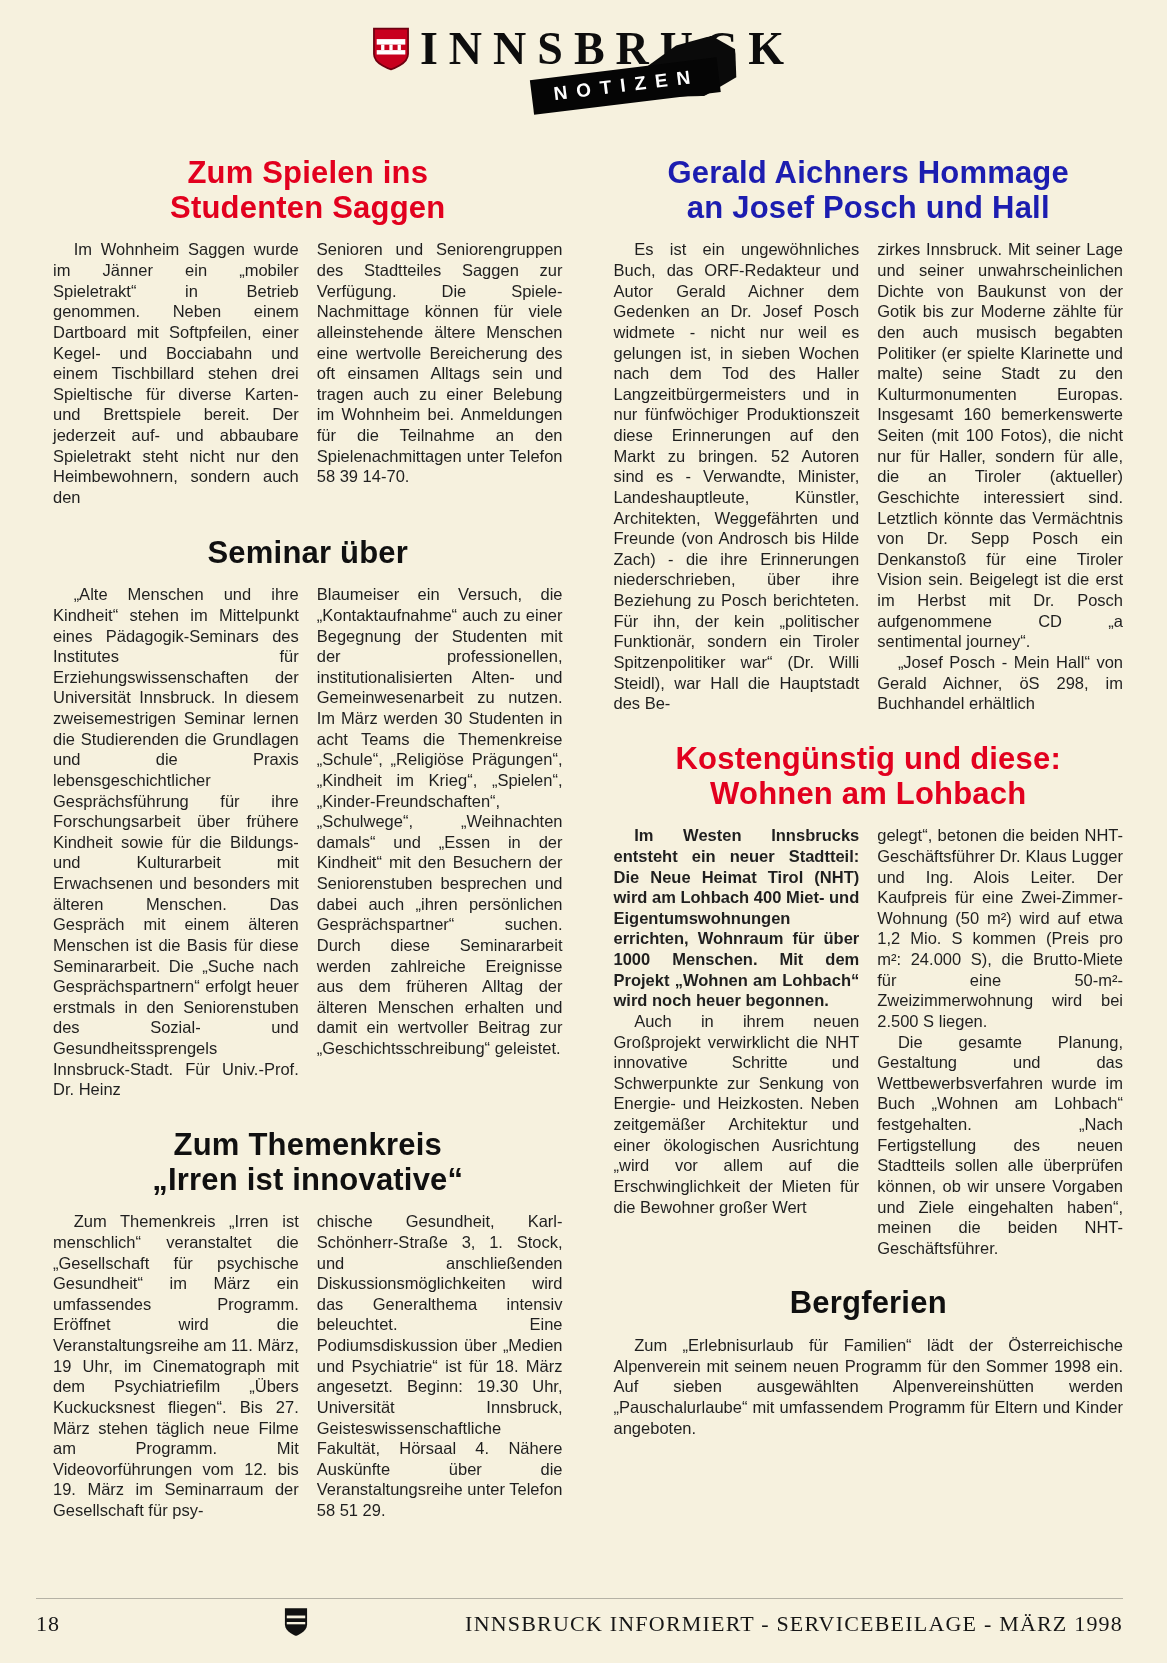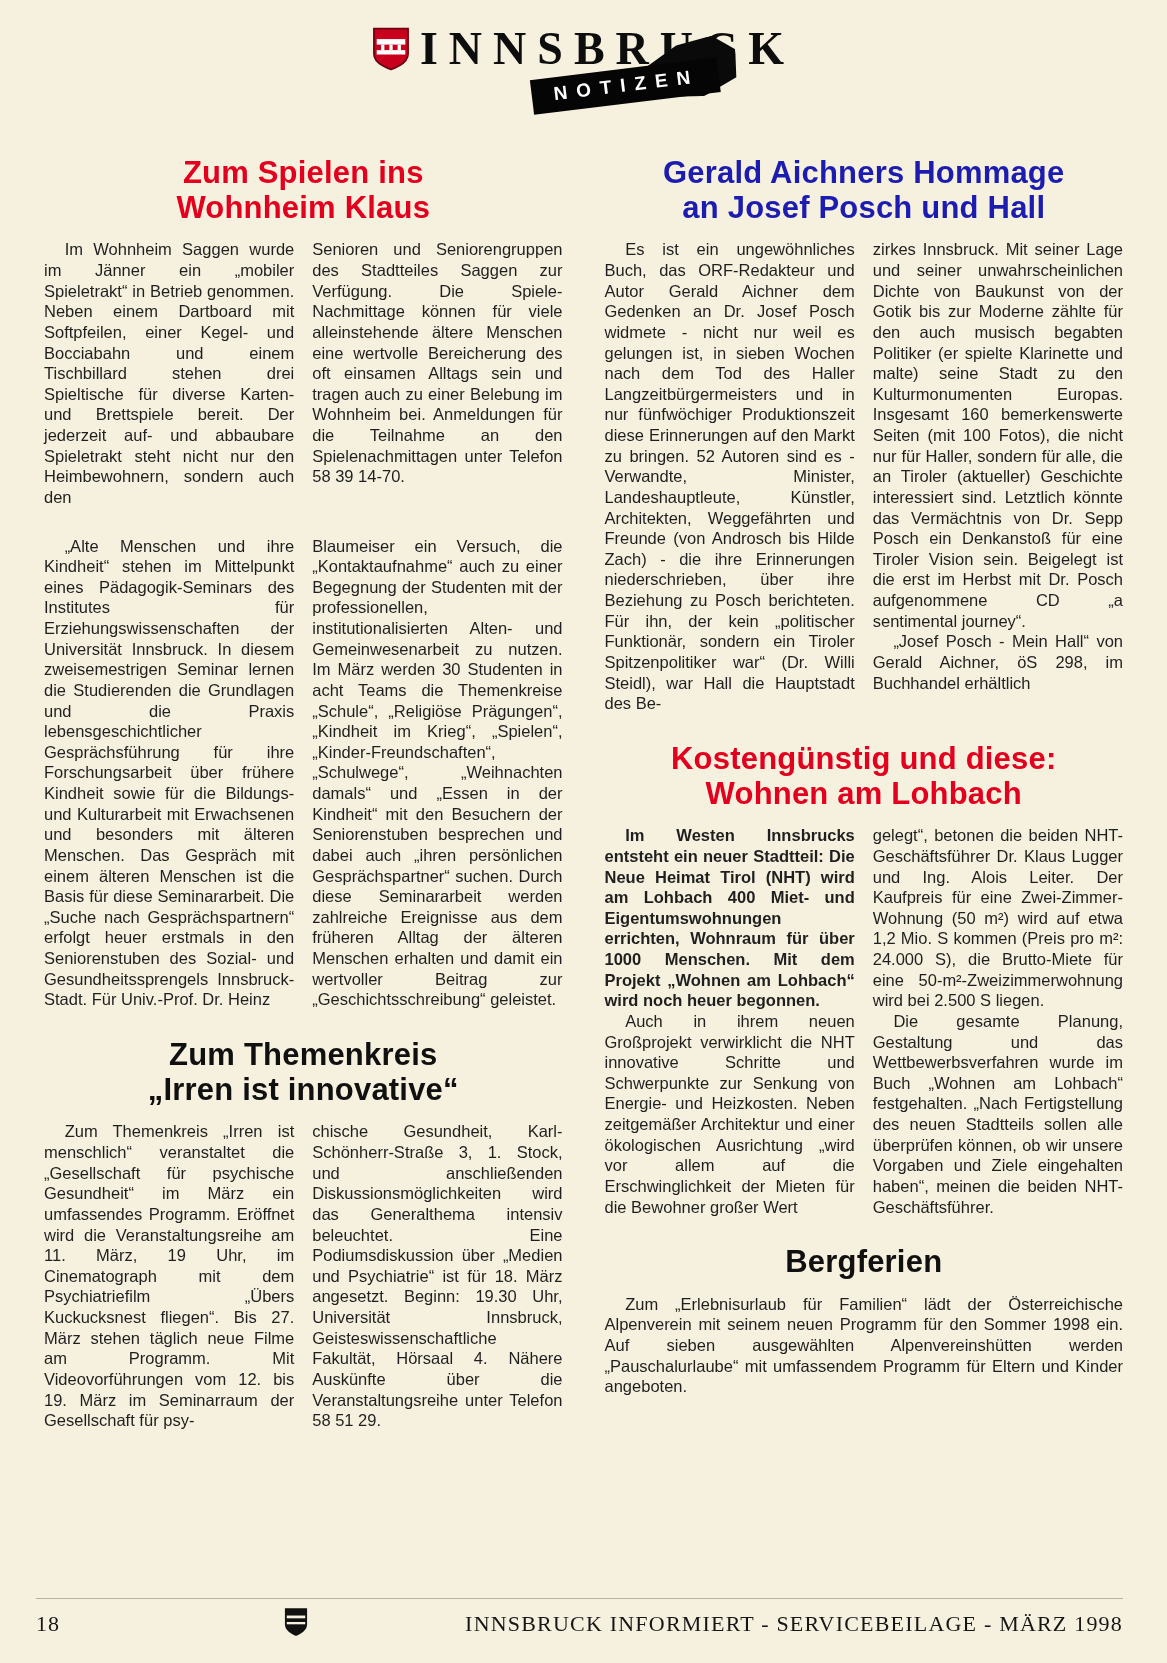--- a/index.html
+++ b/index.html
@@ -49,21 +49,21 @@
     font-weight: bold;
     letter-spacing: 9px;
     transform: rotate(-7deg);
     transform-origin: left center;
     z-index: 3;
     white-space: nowrap;
   }
 
   
   .halves { display: flex; gap: 42px; }
-  .half { flex: 1; min-width: 0; }
+  .half { flex: 1; min-width: 0; margin-left: 9px; }
 
   .article-title {
     margin: 28px 0 14px 0;
     text-align: center;
     font-weight: bold;
     font-size: 31px;
     line-height: 1.12;
     letter-spacing: 0.2px;
   }
   .half .article:first-child .article-title { margin-top: 20px; }
@@ -127,34 +127,35 @@
     </div>
   </header>
 
   <div class="halves">
 
     <div class="half">
 
       <section class="article">
         <h2 class="article-title c-red">
           <span class="tl">Zum Spielen ins</span>
-          <span class="tl">Wohnheim Klaus</span>
+          <span class="tl">Studenten Saggen</span>
         </h2>
         <div class="twocol">
           <div class="col">
               <p>Im Wohnheim Saggen wurde im Jänner ein „mobiler Spieletrakt“ in Betrieb genommen. Neben einem Dartboard mit Softpfeilen, einer Kegel- und Bocciabahn und einem Tischbillard stehen drei Spieltische für diverse Karten- und Brettspiele bereit. Der jederzeit auf- und abbaubare Spieletrakt steht nicht nur den Heimbewohnern, sondern auch den</p>
             </div>
           <div class="col">
               <p class="cont">Senioren und Seniorengruppen des Stadtteiles Saggen zur Verfügung. Die Spiele-Nachmittage können für viele alleinstehende ältere Menschen eine wertvolle Bereicherung des oft einsamen Alltags sein und tragen auch zu einer Belebung im Wohnheim bei. Anmeldungen für die Teilnahme an den Spielenachmittagen unter Telefon 58 39 14-70.</p>
             </div>
         </div>
       </section>
 
       <section class="article">
         <h2 class="article-title c-black">
+          <span class="tl">Seminar über</span>
         </h2>
         <div class="twocol">
           <div class="col">
               <p>„Alte Menschen und ihre Kindheit“ stehen im Mittelpunkt eines Pädagogik-Seminars des Institutes für Erziehungswissenschaften der Universität Innsbruck. In diesem zweisemestrigen Seminar lernen die Studierenden die Grundlagen und die Praxis lebensgeschichtlicher Gesprächsführung für ihre Forschungsarbeit über frühere Kindheit sowie für die Bildungs- und Kulturarbeit mit Erwachsenen und besonders mit älteren Menschen. Das Gespräch mit einem älteren Menschen ist die Basis für diese Seminararbeit. Die „Suche nach Gesprächspartnern“ erfolgt heuer erstmals in den Seniorenstuben des Sozial- und Gesundheitssprengels Innsbruck-Stadt. Für Univ.-Prof. Dr. Heinz</p>
             </div>
           <div class="col">
               <p class="cont">Blaumeiser ein Versuch, die „Kontaktaufnahme“ auch zu einer Begegnung der Studenten mit der professionellen, institutionalisierten Alten- und Gemeinwesenarbeit zu nutzen. Im März werden 30 Studenten in acht Teams die Themenkreise „Schule“, „Religiöse Prägungen“, „Kindheit im Krieg“, „Spielen“, „Kinder-Freundschaften“, „Schulwege“, „Weihnachten damals“ und „Essen in der Kindheit“ mit den Besuchern der Seniorenstuben besprechen und dabei auch „ihren persönlichen Gesprächspartner“ suchen. Durch diese Seminararbeit werden zahlreiche Ereignisse aus dem früheren Alltag der älteren Menschen erhalten und damit ein wertvoller Beitrag zur „Geschichtsschreibung“ geleistet.</p>
             </div>
         </div>
       </section>

